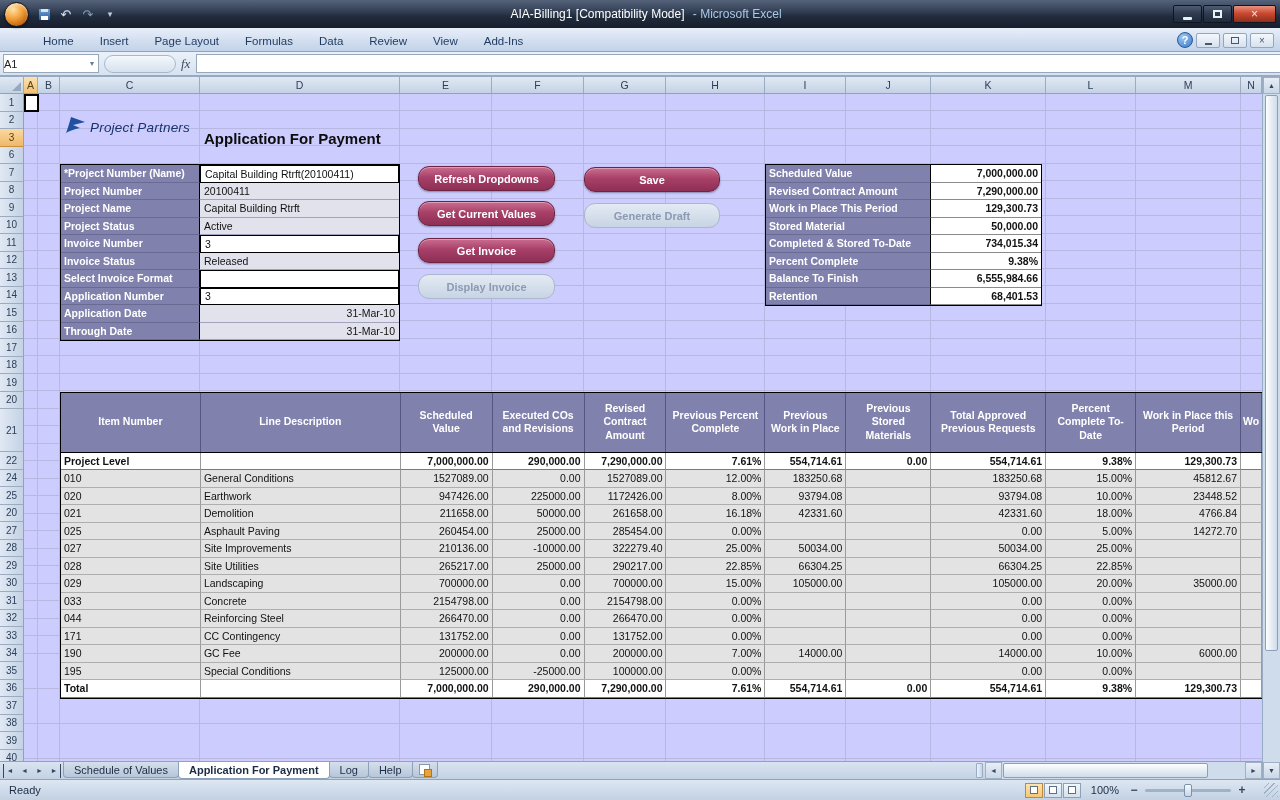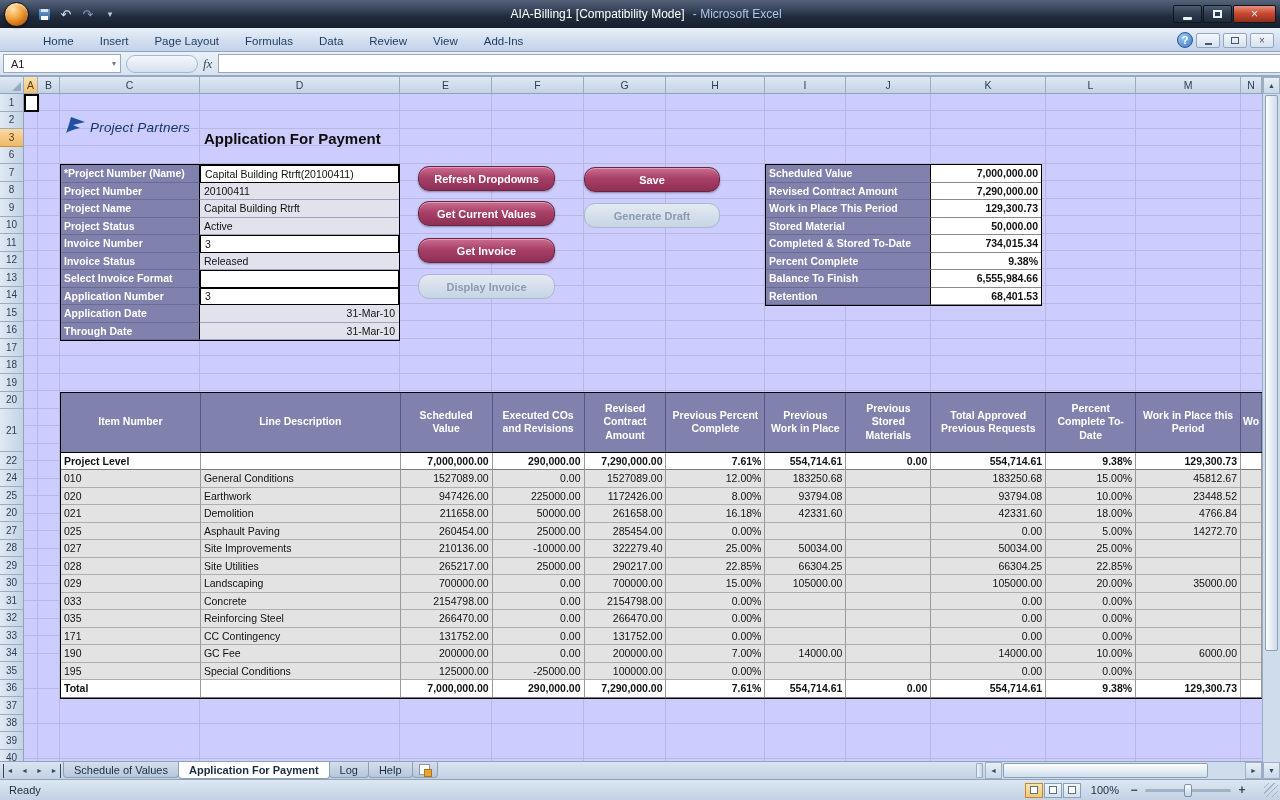--- a/index.html
+++ b/index.html
@@ -44,22 +44,22 @@
   .swbtn { width:24px; height:15px; border:1px solid #93a6bd; border-radius:2px;
     background:linear-gradient(#f4f8fc,#d6e1ee); color:#46586e; font-size:10px;
     display:flex; align-items:center; justify-content:center; }
   .swbtn .gly-min { width:7px; height:2px; background:#46586e; margin-top:7px; }
   .swbtn .gly-max { width:8px; height:7px; border:1.5px solid #46586e; }
 
   
   .fbar { position:absolute; top:52px; left:0; right:0; height:25px;
     background:linear-gradient(#eaf1f9,#d7e2f0); border-bottom:2px solid #96a9c0;
     display:flex; align-items:center; z-index:18; }
-  .namebox { width:118px; height:19px; background:#fff; border:1px solid #98a8bc; margin-left:3px;
-    display:flex; align-items:center; font-size:11px; color:#222; padding-left:7px;gap:47px; }
+  .namebox { width:96px; height:19px; background:#fff; border:1px solid #98a8bc; margin-left:3px;
+    display:flex; align-items:center; font-size:11px; color:#222; padding-left:0;gap:47px; }
   .namebox .dd { margin-left:auto; padding-right:4px; font-size:8px; color:#667a90; }
   .fx-oval { width:72px; height:18px; border-radius:9px; border:1px solid #a8b8cc; margin:0 5px;
     background:linear-gradient(#f4f8fc,#d6e1ee); }
   .fx { font-style:italic; font-family:"Liberation Serif", serif; font-size:13px; color:#3d4c60; margin-right:6px; }
   .finput { flex:1; height:19px; background:#fff; border:1px solid #98a8bc; border-right:none; }
 
   
   .colrow { position:absolute; top:77px; left:0; width:1262px; height:17px; display:flex;
     background:linear-gradient(#e0e9f4,#c4d2e4); border-bottom:1px solid #8ea4bd; z-index:10; }
   .corner { width:24px; height:100%; border-right:1px solid #9cacc0; position:relative;
@@ -504,21 +504,21 @@
           <div class="td num" style="width: 82px;">2154798.00</div>
           <div class="td num" style="width: 99px;">0.00%</div>
           <div class="td num" style="width: 81px;"></div>
           <div class="td num" style="width: 85px;"></div>
           <div class="td num" style="width: 115px;">0.00</div>
           <div class="td num" style="width: 90px;">0.00%</div>
           <div class="td num" style="width: 105px;"></div>
           <div class="td num" style="width: 21px;"></div>
         </div>
         <div class="t-row">
-          <div class="td txt" style="width: 140px;">035</div>
+          <div class="td txt" style="width: 140px;">044</div>
           <div class="td txt" style="width: 200px;">Reinforcing Steel</div>
           <div class="td num" style="width: 92px;">266470.00</div>
           <div class="td num" style="width: 92px;">0.00</div>
           <div class="td num" style="width: 82px;">266470.00</div>
           <div class="td num" style="width: 99px;">0.00%</div>
           <div class="td num" style="width: 81px;"></div>
           <div class="td num" style="width: 85px;"></div>
           <div class="td num" style="width: 115px;">0.00</div>
           <div class="td num" style="width: 90px;">0.00%</div>
           <div class="td num" style="width: 105px;"></div>

